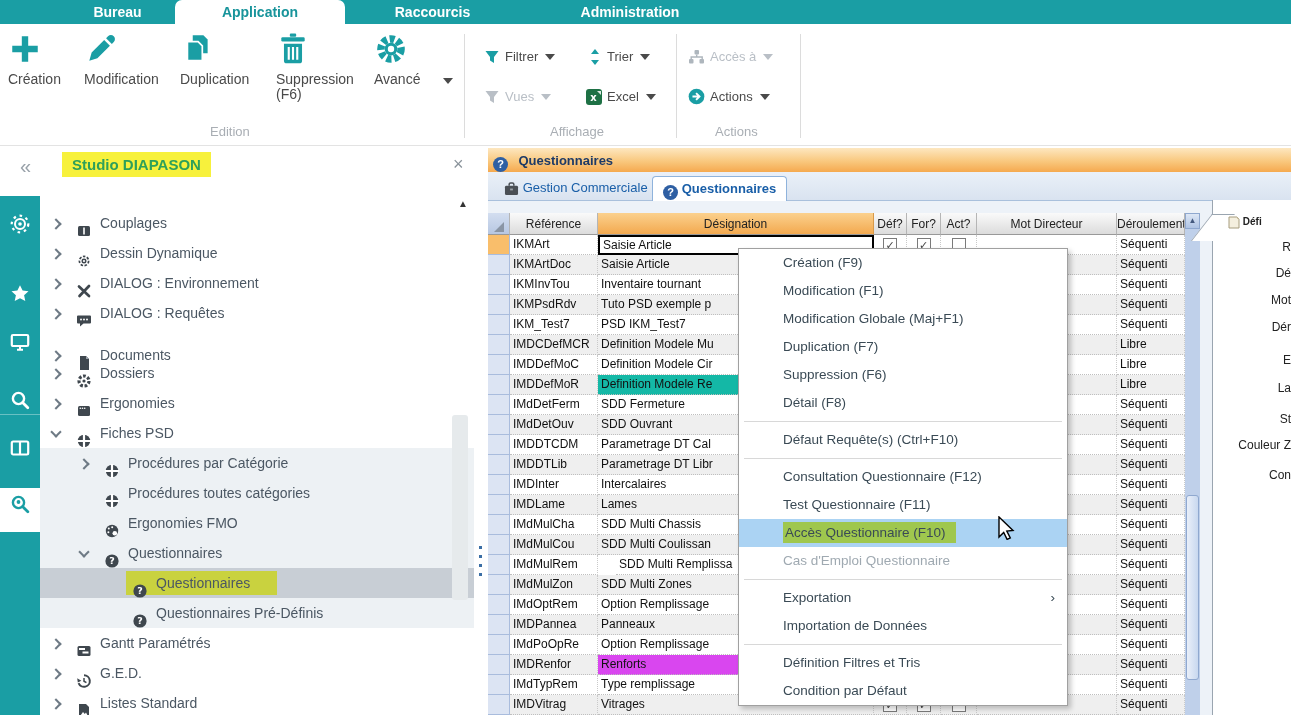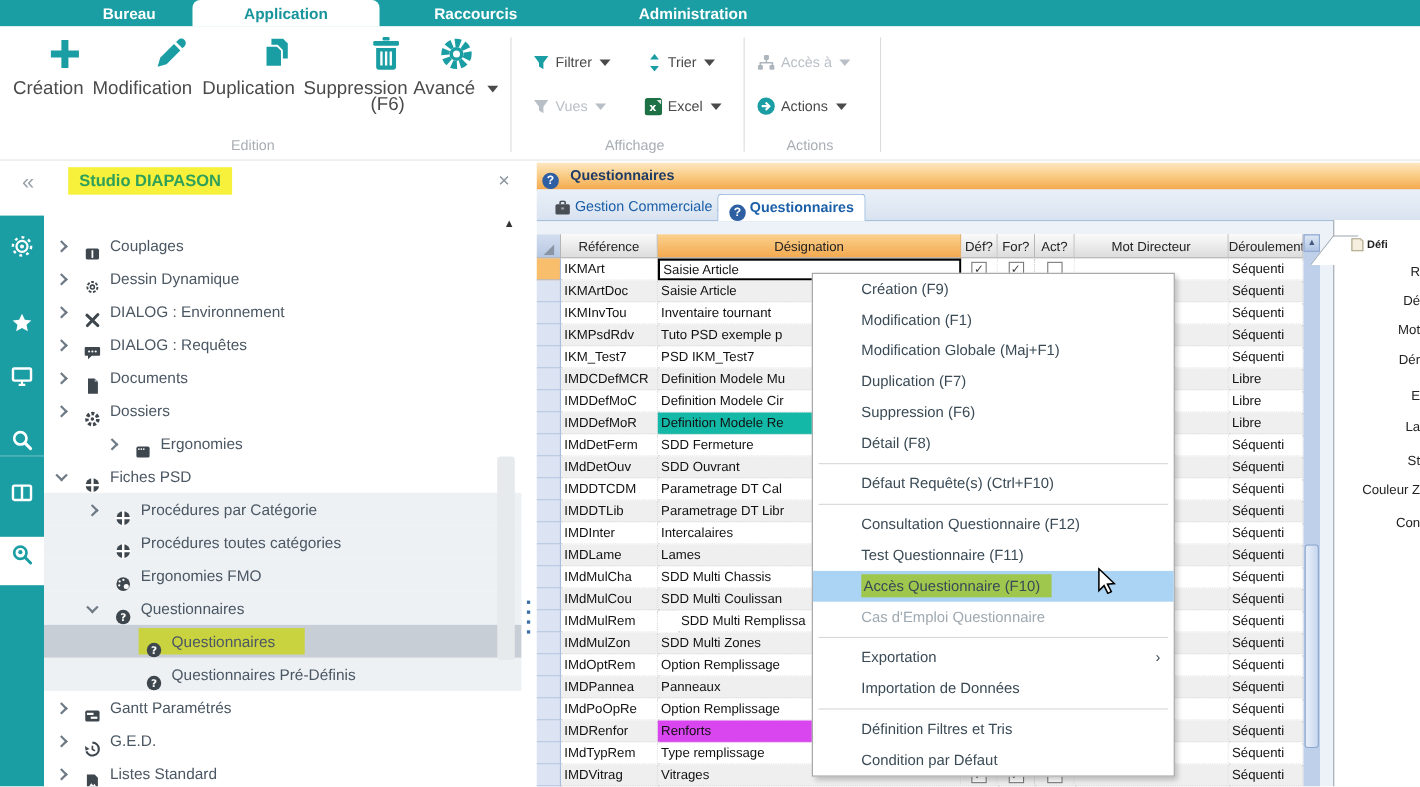--- a/index.html
+++ b/index.html
@@ -4,21 +4,21 @@
 <style>
   html,body{margin:0;padding:0;}
   body{width:1291px;height:715px;overflow:hidden;font-family:"Liberation Sans",sans-serif;background:#fff;position:relative;}
   .abs{position:absolute;}
   .nosel{user-select:none;}
   
   #ribbon-tabbar{left:0;top:0;width:1291px;height:24px;background:#1A9EA4;}
   .rtab{position:absolute;top:0;height:24px;line-height:24px;color:#fff;font-weight:bold;font-size:14px;text-align:center;}
   .rtab.active{background:#fff;color:#18949B;border-radius:7px 7px 0 0;}
   #ribbon-body{left:0;top:24px;width:1291px;height:121px;background:#fff;border-bottom:1px solid #e3e3e3;}
-  .bigbtn{position:absolute;top:8px;text-align:right;color:#4a4a4a;font-size:17px;cursor:default;}
+  .bigbtn{position:absolute;top:8px;text-align:left;color:#4a4a4a;font-size:14px;cursor:default;}
   .bigicon{display:block;height:40px;}
   .biglabel{display:block;line-height:15px;}
   .groupsep{position:absolute;top:10px;height:104px;width:1px;background:#dcdcdc;}
   .grouplabel{position:absolute;top:100px;font-size:13px;color:#a9aeb4;}
   .smallbtn{position:absolute;height:20px;font-size:13px;color:#4a4a4a;white-space:nowrap;}
   .smallbtn .lbl{vertical-align:middle;margin-left:5px;}
   .smallbtn.disabled{color:#b9bfc6;}
   .caret{display:inline-block;width:0;height:0;border-left:5px solid transparent;border-right:5px solid transparent;border-top:6px solid #4a4a4a;margin-left:7px;vertical-align:middle;}
   .caret.gray{border-top-color:#b9bfc6;}
   .icon svg{vertical-align:middle;}
@@ -239,37 +239,37 @@
     <div class="treerow" style="top: 102px;">
       <span class="chev " style="left:12px"></span>
       <span class="treeicon icon" style="left:36px"><svg width="16" height="16" viewBox="0 0 16 16">
           <path d="M2 2.5h12a1 1 0 0 1 1 1v6a1 1 0 0 1-1 1H7.5l-3.5 3v-3H2a1 1 0 0 1-1-1v-6a1 1 0 0 1 1-1z" fill="#3f474e"></path>
           <circle cx="5" cy="6.5" r=".95" fill="#fff"></circle>
           <circle cx="8" cy="6.5" r=".95" fill="#fff"></circle>
           <circle cx="11" cy="6.5" r=".95" fill="#fff"></circle>
         </svg></span>
       <span class="treelabel" style="left:60px">DIALOG : Requêtes</span>
     </div>
-    <div class="treerow" style="top: 132px; text-decoration: underline;">
+    <div class="treerow" style="top: 144px; text-decoration: underline;">
       <span class="chev " style="left:12px"></span>
       <span class="treeicon icon" style="left:36px"><svg width="16" height="16" viewBox="0 0 16 16">
           <path d="M4 1h6l3 3v11H4z" fill="#3f474e"></path>
           <path d="M10 1l3 3h-3z" fill="#9aa2aa"></path>
         </svg></span>
       <span class="treelabel" style="left:60px">Documents</span>
     </div>
     <div class="treerow" style="top: 162px;">
       <span class="chev " style="left:12px"></span>
       <span class="treeicon icon" style="left:36px"><svg width="16" height="16" viewBox="0 0 16 16">
           <circle cx="8" cy="8" r="5" fill="none" stroke="#3f474e" stroke-width="3.2" stroke-dasharray="2.7 1.7"></circle>
           <circle cx="8" cy="8" r="1.6" fill="#3f474e"></circle>
         </svg></span>
       <span class="treelabel" style="left:60px">Dossiers</span>
     </div>
-    <div class="treerow" style="top: 192px; margin-left: 46px;">
+    <div class="treerow" style="top: 192px;">
       <span class="chev " style="left:12px"></span>
       <span class="treeicon icon" style="left:36px"><svg width="16" height="16" viewBox="0 0 16 16">
           <rect x="2" y="3" width="12" height="10" rx="1.5" fill="#3f474e"></rect>
           <circle cx="4.3" cy="5.2" r=".8" fill="#fff"></circle>
           <circle cx="6.5" cy="5.2" r=".8" fill="#fff"></circle>
           <circle cx="8.7" cy="5.2" r=".8" fill="#fff"></circle>
         </svg></span>
       <span class="treelabel" style="left:60px">Ergonomies</span>
     </div>
     <div class="treerow" style="top: 222px;">

